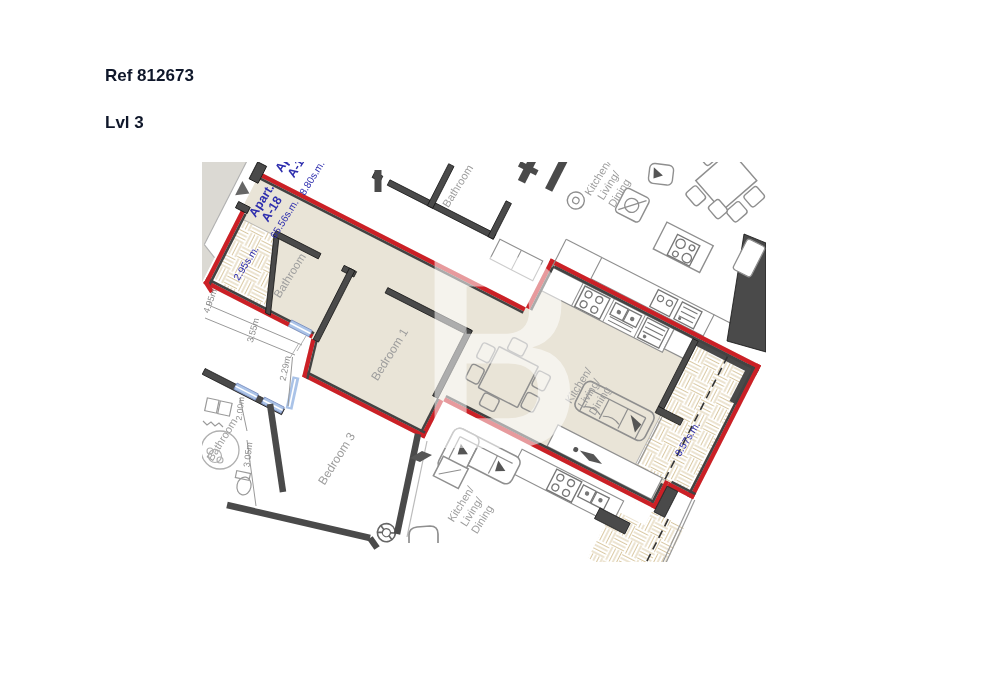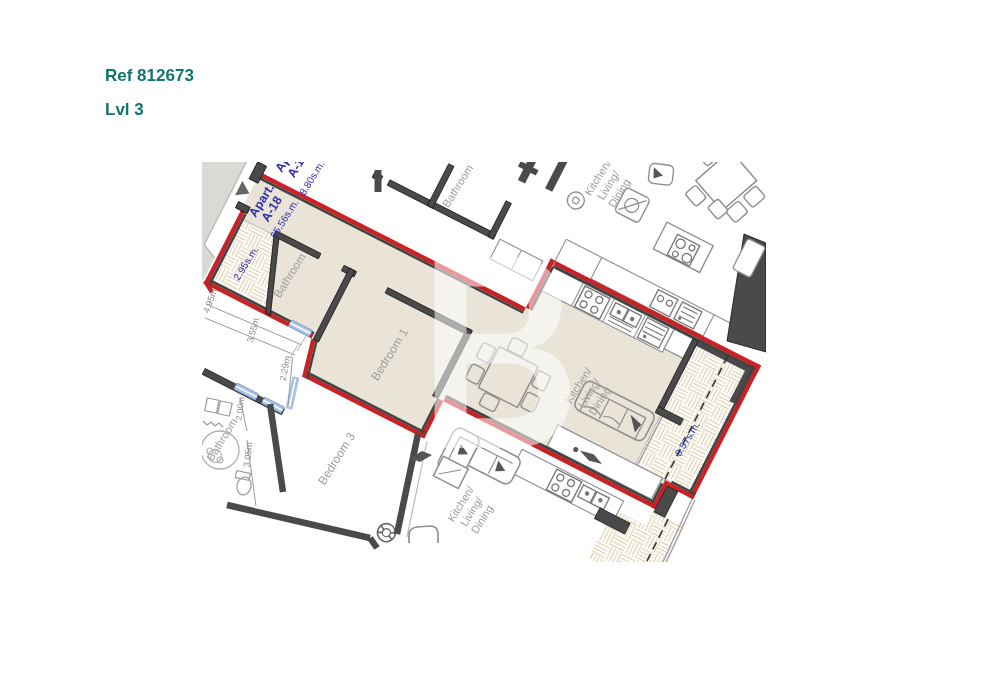--- a/index.html
+++ b/index.html
@@ -1,20 +1,20 @@
 <!DOCTYPE html>
 <html><head><meta charset="utf-8"><style>
 html,body{margin:0;padding:0;width:1007px;height:677px;background:#fff;overflow:hidden;
 font-family:"Liberation Sans",sans-serif}
-.hdr{position:absolute;left:105px;font-weight:bold;font-size:17px;color:#0f766e}
+.hdr{position:absolute;left:105px;font-weight:bold;font-size:17px;color:#0f172a}
 </style></head><body>
 
 <div class="hdr" style="top:66px">Ref 812673</div>
 
-<div class="hdr" style="top:100px">Lvl 3</div>
+<div class="hdr" style="top:113px">Lvl 3</div>
 <svg width="1007" height="677" viewBox="0 0 1007 677" style="position:absolute;top:0;left:0">
 <defs>
 <pattern id="weave" width="29" height="29" patternUnits="userSpaceOnUse">
 <g stroke="#d9c8a2" stroke-width="1" fill="none">
 <path d="M0 2.5 H14.5 M0 6 H14.5 M0 9.5 H14.5 M0 13 H14.5"></path>
 <path d="M17 0 V14.5 M20.5 0 V14.5 M24 0 V14.5 M27.5 0 V14.5"></path>
 <path d="M2.5 14.5 V29 M6 14.5 V29 M9.5 14.5 V29 M13 14.5 V29"></path>
 <path d="M14.5 17 H29 M14.5 20.5 H29 M14.5 24 H29 M14.5 27.5 H29"></path>
 </g>
 </pattern>

